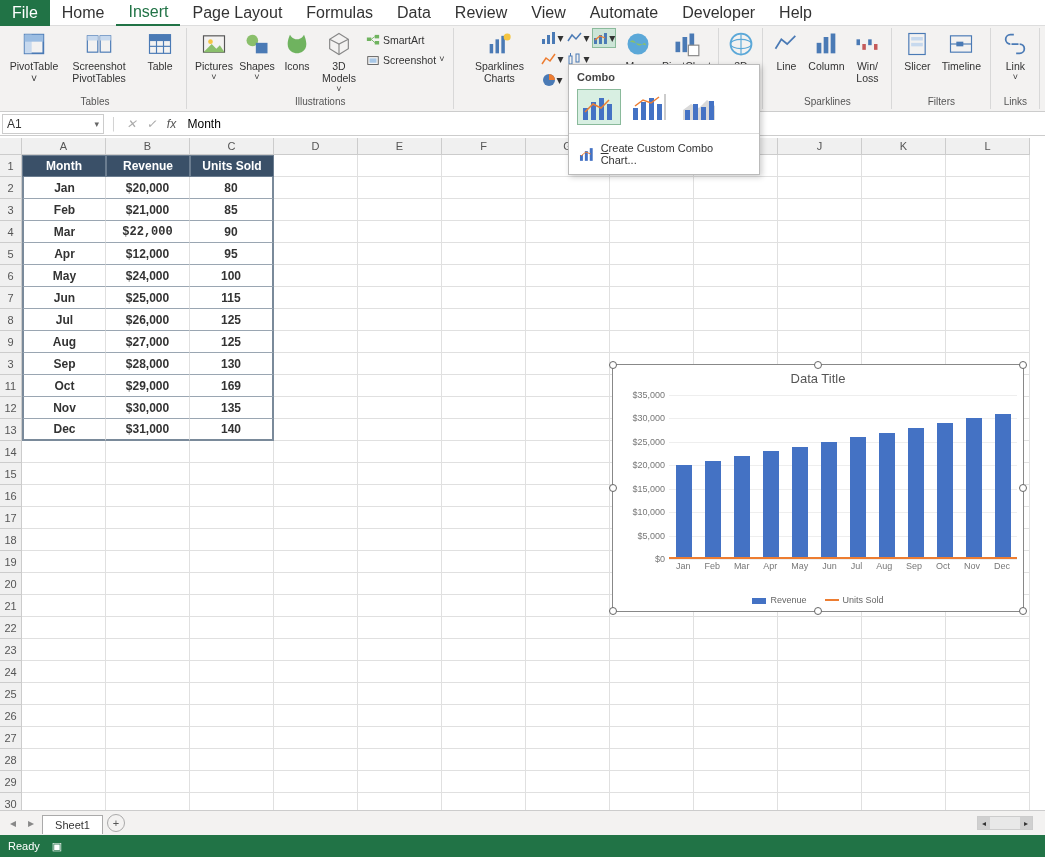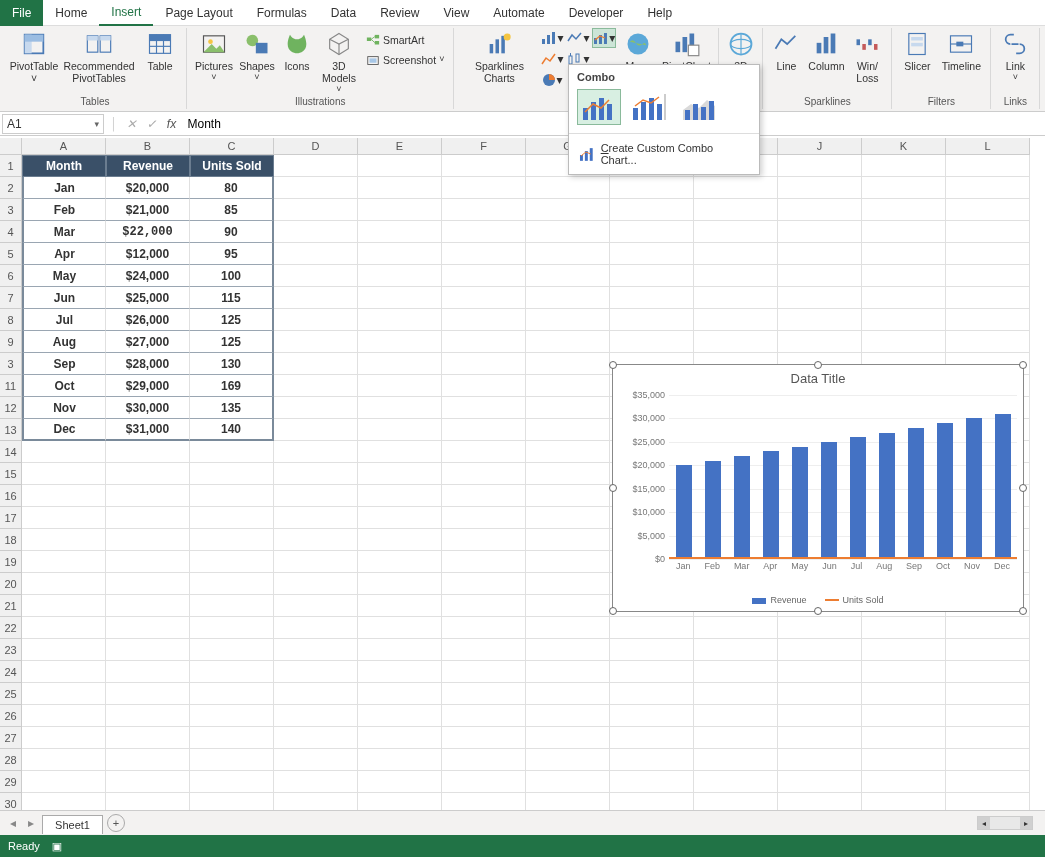--- a/index.html
+++ b/index.html
@@ -1,20 +1,20 @@
 <!DOCTYPE html>
 <html><head>
 <meta charset="utf-8">
 <style>
 * { box-sizing: border-box; margin: 0; padding: 0; font-family: "Segoe UI", Arial, sans-serif; }
 body { width: 1045px; height: 857px; background: #fff; overflow: hidden; font-size: 12px; color: #333; position: relative; }
 
 
 .tabs { display: flex; align-items: center; height: 26px; background: #fff; border-bottom: 1px solid #ddd; }
-.tab { padding: 0 12px; height: 26px; display: flex; align-items: center; cursor: pointer; font-size: 12px; }
+.tab { padding: 0 12px; height: 26px; display: flex; align-items: center; cursor: pointer; font-size: 16px; }
 .tab.file { background: #217346; color: #fff; }
 .tab.active { color: #217346; border-bottom: 2px solid #217346; }
 
 
 .ribbon { height: 86px; background: #f3f2f1; border-bottom: 1px solid #ccc; display: flex; padding: 2px 4px; }
 .group { display: flex; flex-direction: column; align-items: center; border-right: 1px solid #d8d8d8; padding: 0 6px; }
 .group-top { display: flex; align-items: flex-start; height: 68px; gap: 2px; }
 .group-label { font-size: 10px; color: #555; text-align:center; }
 .btn-large { display: flex; flex-direction: column; align-items: center; width: 48px; padding: 2px 2px 0; cursor: pointer; font-size: 10.5px; text-align:center; }
 .btn-large .icon { width: 28px; height: 28px; margin-bottom: 2px; }
@@ -116,21 +116,21 @@
         <span>PivotTable</span>
           <span>˅</span>
       </div>
       <div class="btn-large btn-wide">
         <svg class="icon" viewBox="0 0 24 24">
             <rect x="2" y="5" width="9" height="14" fill="none" stroke="#4a7ab5"></rect>
             <rect x="13" y="5" width="9" height="14" fill="none" stroke="#4a7ab5"></rect>
             <rect x="2" y="5" width="9" height="4" fill="#c7d9ee"></rect>
             <rect x="13" y="5" width="9" height="4" fill="#c7d9ee"></rect>
           </svg>
-        <span>Recommended PivotTables</span>
+        <span>Screenshot PivotTables</span>
       </div>
       <div class="btn-large" style="width:40px">
         <svg class="icon" viewBox="0 0 24 24">
             <rect x="3" y="4" width="18" height="16" fill="none" stroke="#4a7ab5"></rect>
             <line x1="3" y1="9" x2="21" y2="9" stroke="#4a7ab5"></line>
             <line x1="3" y1="14" x2="21" y2="14" stroke="#4a7ab5"></line>
             <line x1="9" y1="4" x2="9" y2="20" stroke="#4a7ab5"></line>
             <line x1="15" y1="4" x2="15" y2="20" stroke="#4a7ab5"></line>
             <rect x="3" y="4" width="18" height="5" fill="#4a7ab5"></rect>
           </svg>

